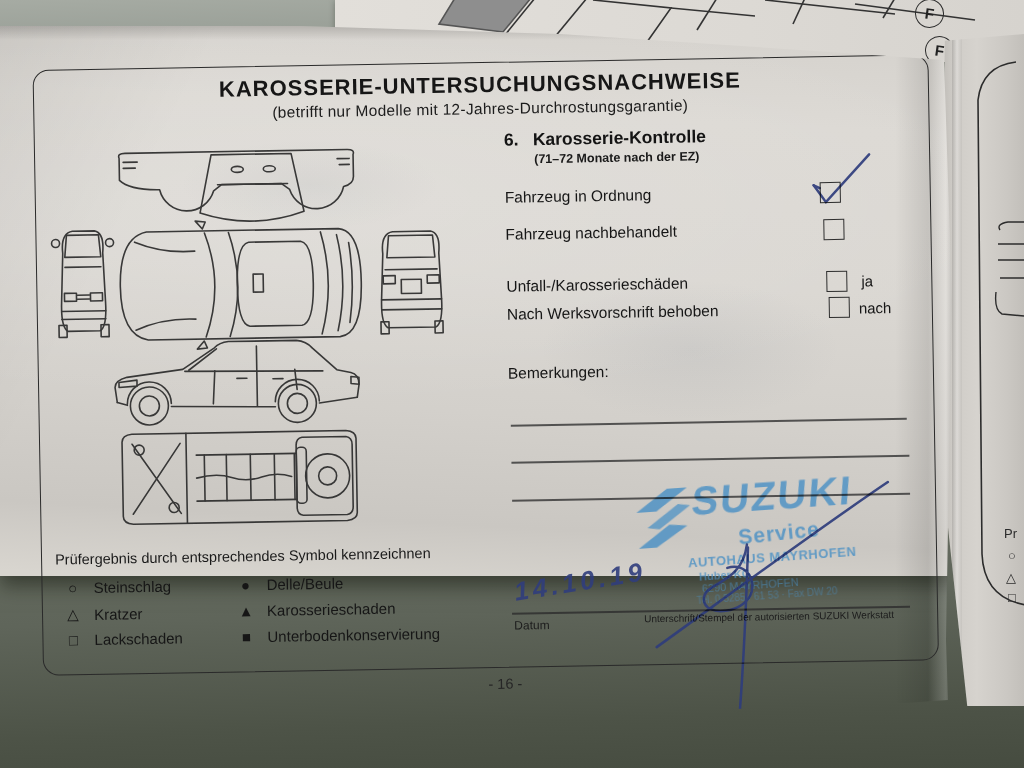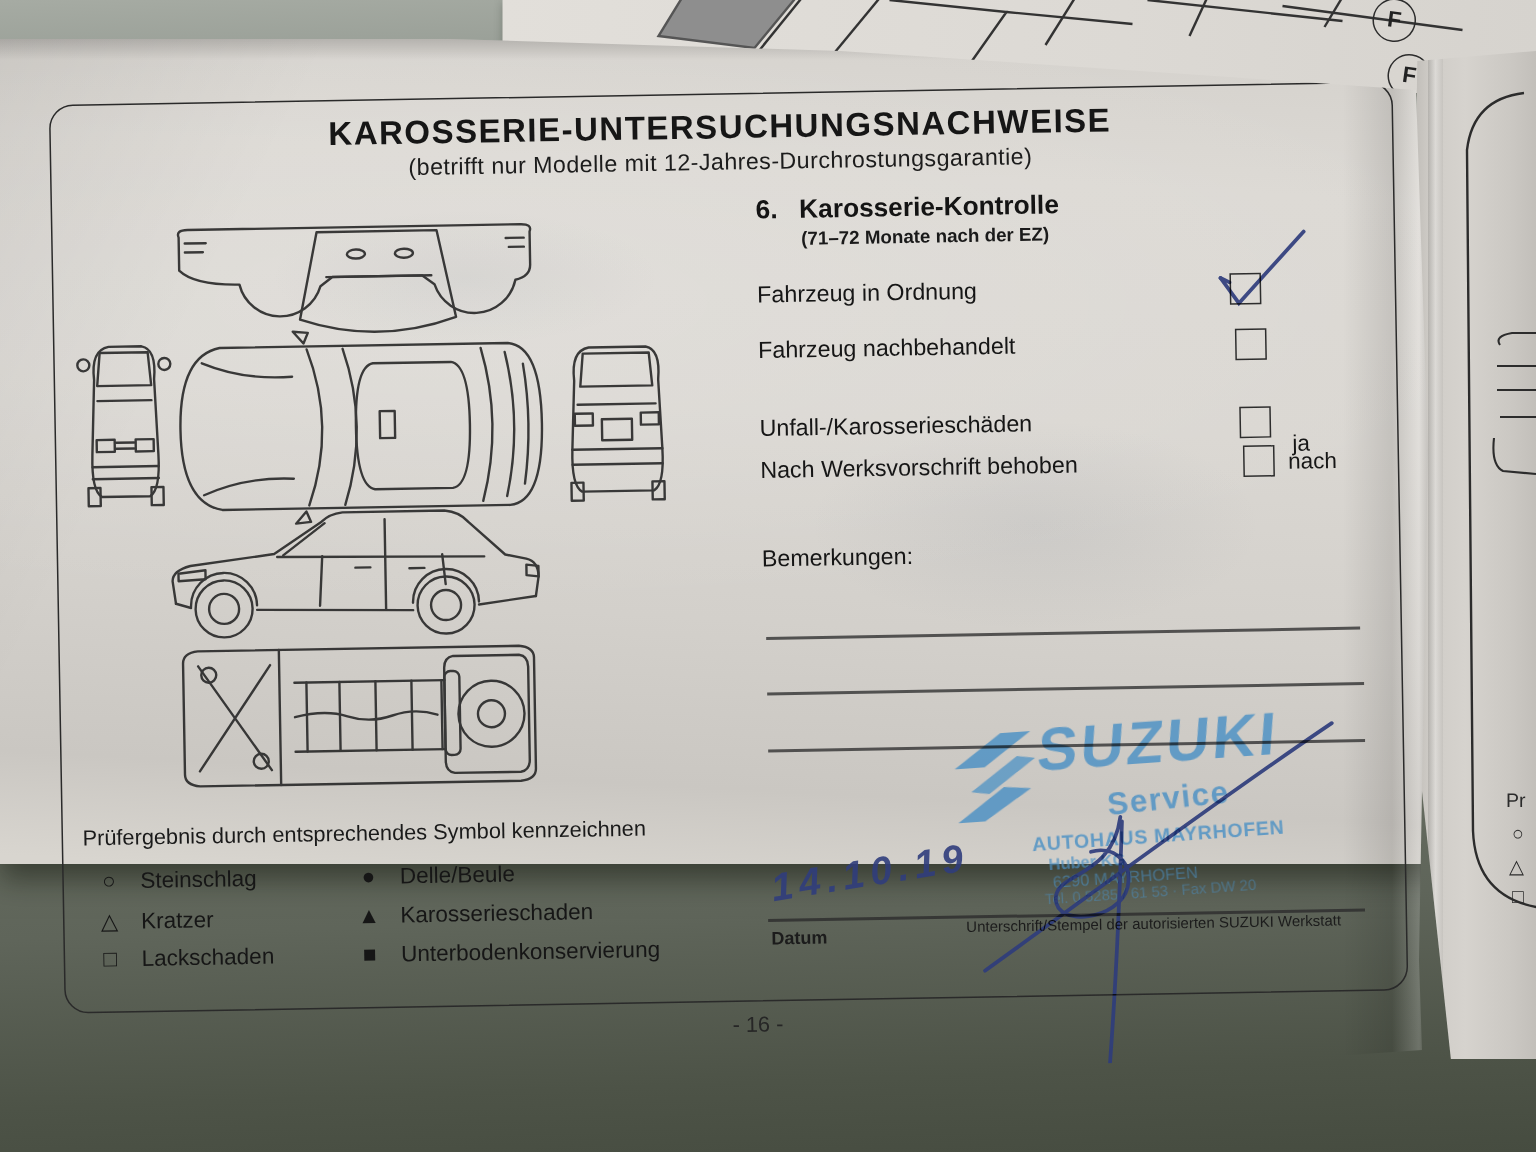--- a/index.html
+++ b/index.html
@@ -237,21 +237,21 @@
       <div class="abs sec-period">(71–72 Monate nach der EZ)</div>
 
       <div class="abs check-label" style="left:508px;top:189px;">Fahrzeug in Ordnung</div>
       <div class="abs checkbox" style="left:823px;top:188px;"></div>
 
       <div class="abs check-label" style="left:508px;top:226px;">Fahrzeug nachbehandelt</div>
       <div class="abs checkbox" style="left:826px;top:225px;"></div>
 
       <div class="abs check-label" style="left:508px;top:278px;">Unfall-/Karosserieschäden</div>
       <div class="abs checkbox" style="left:828px;top:277px;"></div>
-      <div class="abs opt-label" style="left:863px;top:294px;">ja</div>
+      <div class="abs opt-label" style="left:863px;top:279px;">ja</div>
 
       <div class="abs check-label" style="left:508px;top:306px;">Nach Werksvorschrift behoben</div>
       <div class="abs checkbox" style="left:830px;top:303px;"></div>
       <div class="abs opt-label" style="left:860px;top:306px;">nach</div>
 
       <div class="abs remarks-label">Bemerkungen:</div>
       <div class="abs rule" style="left:510px;top:425px;width:396px;"></div>
       <div class="abs rule" style="left:510px;top:462px;width:398px;"></div>
       <div class="abs rule" style="left:510px;top:500px;width:398px;"></div>
 
@@ -267,21 +267,21 @@
         <div class="service">Service</div>
         <div class="dealer">AUTOHAUS MAYRHOFEN</div>
         <div class="small1">Huber KG</div>
         <div class="small2">6290 MAYRHOFEN</div>
         <div class="small3">Tel. 0 5285 / 61 53 · Fax DW 20</div>
       </div>
 
       <div class="abs date-hand">14.10.19</div>
 
       <div class="abs rule" style="left:508px;top:613px;width:398px;background:#2f2f2f;"></div>
-      <div class="abs sig-label" style="left:510px;top:619px;font-size:12px;font-weight:bold;">Datum</div>
+      <div class="abs sig-label" style="left:510px;top:619px;font-size:12px;">Datum</div>
       <div class="abs sig-label" style="left:640px;top:616px;width:290px;font-size:10px;">Unterschrift/Stempel der autorisierten SUZUKI Werkstatt</div>
 
       <svg class="abs ink" style="left:0;top:0;" width="1024" height="768" viewBox="0 0 1024 768">
         <g fill="none" stroke="#2f3d7c" stroke-width="2.5" stroke-linecap="round" opacity=".92">
           <g>
             <path d="M817 191 L822 198 L829 208 L873 161"></path>
             <path d="M817 191 L823 194"></path>
           </g>
           <g>
             <path d="M652 650 C710 610 800 545 886 489"></path>

